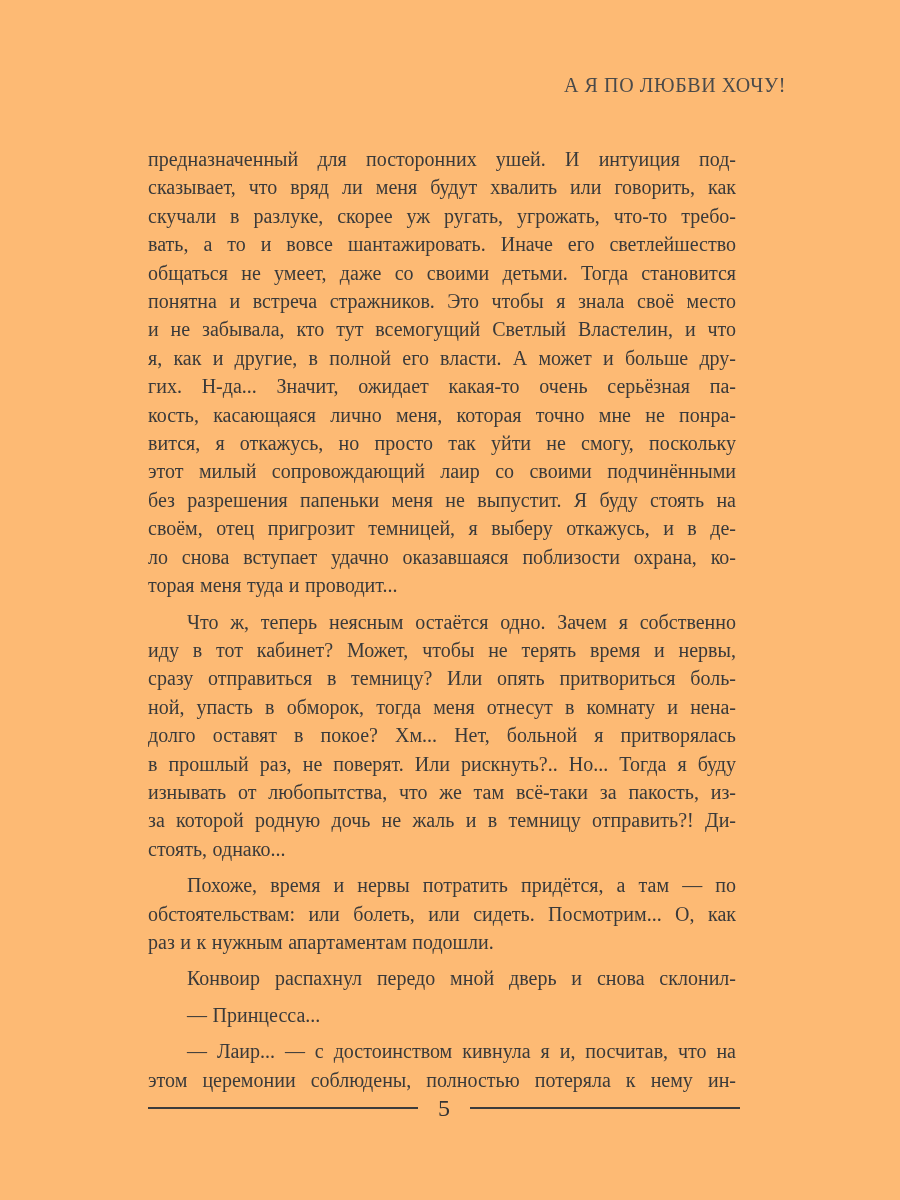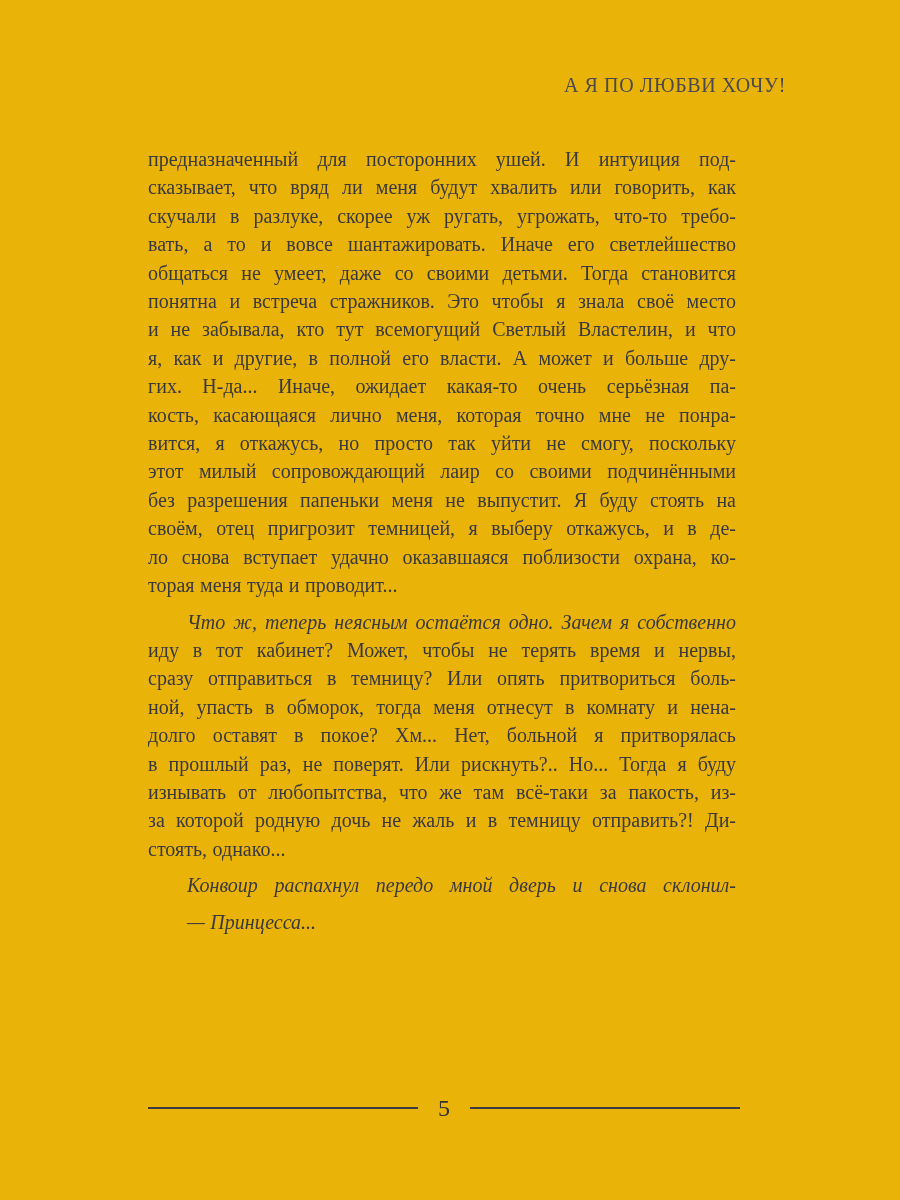--- a/index.html
+++ b/index.html
@@ -4,21 +4,21 @@
 <style>
   html, body {
     margin: 0;
     padding: 0;
     background: #ffffff;
   }
   .page {
     position: relative;
     width: 900px;
     height: 1200px;
-    background: #eab308;
+    background: #fdba74;
     overflow: hidden;
     font-family: "Liberation Serif", "DejaVu Serif", serif;
   }
   .running-header {
     position: absolute;
     top: 72px;
     left: 140px;
     right: 114px;
     text-align: right;
     font-size: 20px;
@@ -42,21 +42,21 @@
     word-spacing: 0.5px;
   }
   .line.j {
     text-align: justify;
     text-align-last: justify;
   }
   .line.nj {
     text-align: center;
     text-align-last: left;
   }
-  .line.indent { padding-left: 39px; font-style: italic; }
+  .line.indent { padding-left: 39px; }
   .footer {
     position: absolute;
     top: 1094px;
     left: 148px;
     width: 592px;
     height: 28px;
     display: flex;
     align-items: center;
   }
   .footer-rule {
@@ -81,45 +81,54 @@
   <div class="text-block">
       <div class="para">
         <div class="line j">предназначенный для посторонних ушей. И интуиция под-</div>
         <div class="line j">сказывает, что вряд ли меня будут хвалить или говорить, как</div>
         <div class="line j">скучали в разлуке, скорее уж ругать, угрожать, что-то требо-</div>
         <div class="line j">вать, а то и вовсе шантажировать. Иначе его светлейшество</div>
         <div class="line j">общаться не умеет, даже со своими детьми. Тогда становится</div>
         <div class="line j">понятна и встреча стражников. Это чтобы я знала своё место</div>
         <div class="line j">и не забывала, кто тут всемогущий Светлый Властелин, и что</div>
         <div class="line j">я, как и другие, в полной его власти. А может и больше дру-</div>
-        <div class="line j">гих. Н-да... Иначе, ожидает какая-то очень серьёзная па-</div>
+        <div class="line j">гих. Н-да... Значит, ожидает какая-то очень серьёзная па-</div>
         <div class="line j">кость, касающаяся лично меня, которая точно мне не понра-</div>
         <div class="line j">вится, я откажусь, но просто так уйти не смогу, поскольку</div>
         <div class="line j">этот милый сопровождающий лаир со своими подчинёнными</div>
         <div class="line j">без разрешения папеньки меня не выпустит. Я буду стоять на</div>
         <div class="line j">своём, отец пригрозит темницей, я выберу откажусь, и в де-</div>
         <div class="line j">ло снова вступает удачно оказавшаяся поблизости охрана, ко-</div>
         <div class="line nj">торая меня туда и проводит...</div>
       </div>
       <div class="para">
         <div class="line j indent">Что ж, теперь неясным остаётся одно. Зачем я собственно</div>
         <div class="line j">иду в тот кабинет? Может, чтобы не терять время и нервы,</div>
         <div class="line j">сразу отправиться в темницу? Или опять притвориться боль-</div>
         <div class="line j">ной, упасть в обморок, тогда меня отнесут в комнату и нена-</div>
         <div class="line j">долго оставят в покое? Хм... Нет, больной я притворялась</div>
         <div class="line j">в прошлый раз, не поверят. Или рискнуть?.. Но... Тогда я буду</div>
         <div class="line j">изнывать от любопытства, что же там всё-таки за пакость, из-</div>
         <div class="line j">за которой родную дочь не жаль и в темницу отправить?! Ди-</div>
         <div class="line nj">стоять, однако...</div>
       </div>
       <div class="para">
+        <div class="line j indent">Похоже, время и нервы потратить придётся, а там — по</div>
+        <div class="line j">обстоятельствам: или болеть, или сидеть. Посмотрим... О, как</div>
+        <div class="line nj">раз и к нужным апартаментам подошли.</div>
+      </div>
+      <div class="para">
         <div class="line j indent">Конвоир распахнул передо мной дверь и снова склонил-</div>
       </div>
       <div class="para">
         <div class="line nj indent">— Принцесса...</div>
+      </div>
+      <div class="para">
+        <div class="line j indent">— Лаир... — с достоинством кивнула я и, посчитав, что на</div>
+        <div class="line j">этом церемонии соблюдены, полностью потеряла к нему ин-</div>
       </div>
     </div>
 
   <div class="footer">
     <div class="footer-rule"></div>
     <div class="page-number">5</div>
     <div class="footer-rule"></div>
   </div>
 
 </div>

